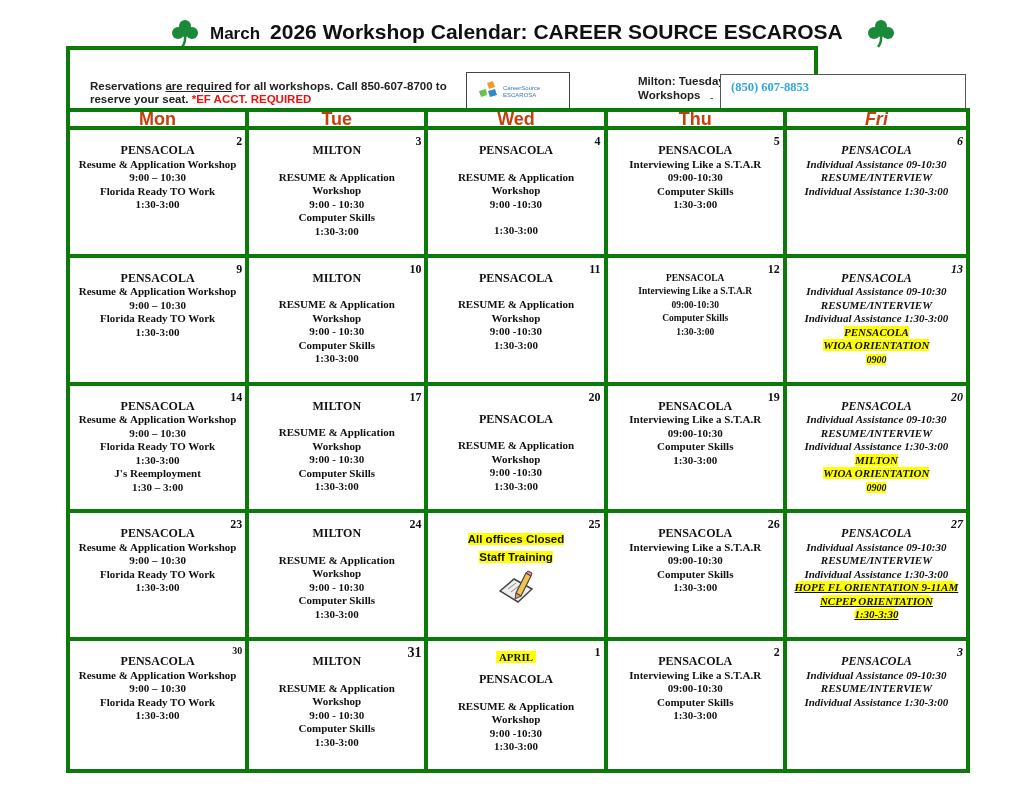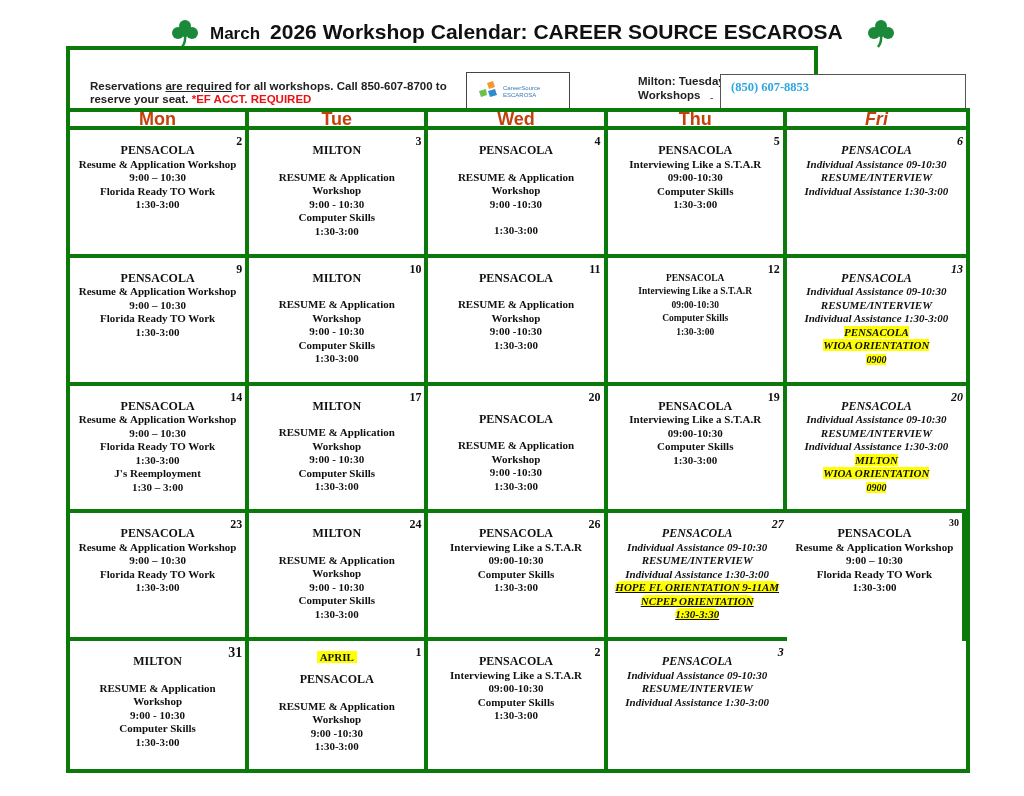--- a/index.html
+++ b/index.html
@@ -242,20 +242,33 @@
       <div class="cell">
         <div class="daynum">24</div>
         <div class="line loc">MILTON</div>
         <div class="line blank"></div>
         <div class="line">RESUME &amp; Application</div>
         <div class="line">Workshop</div>
         <div class="line">9:00 - 10:30</div>
         <div class="line">Computer Skills</div>
         <div class="line">1:30-3:00</div>
       </div>
+      <div class="cell" style="padding-top: 16px;">
+        <div class="daynum">25</div>
+        <div><span class="line sans hl">All offices Closed</span></div>
+        <div><span class="line sans hl">Staff Training</span></div>
+        <svg class="note-icon" viewBox="0 0 40 36">
+          <polygon points="4,22 18,10 36,20 22,33" fill="#eee" stroke="#444" stroke-width="1.5"></polygon>
+          <line x1="12" y1="20" x2="20" y2="14" stroke="#888"></line>
+          <line x1="15" y1="23" x2="23" y2="17" stroke="#888"></line>
+          <polygon points="20,24 30,4 35,7 25,27" fill="#f2c14e" stroke="#444" stroke-width="1.2"></polygon>
+          <polygon points="20,24 25,27 19,30" fill="#d9a066" stroke="#444" stroke-width="1"></polygon>
+          <polygon points="30,4 35,7 36,4 32,2" fill="#e88" stroke="#444" stroke-width="1"></polygon>
+        </svg>
+      </div>
       <div class="cell">
         <div class="daynum">26</div>
         <div class="line loc">PENSACOLA</div>
         <div class="line">Interviewing Like a S.T.A.R</div>
         <div class="line">09:00-10:30</div>
         <div class="line">Computer Skills</div>
         <div class="line">1:30-3:00</div>
       </div>
       <div class="cell c5">
         <div class="daynum">27</div>

